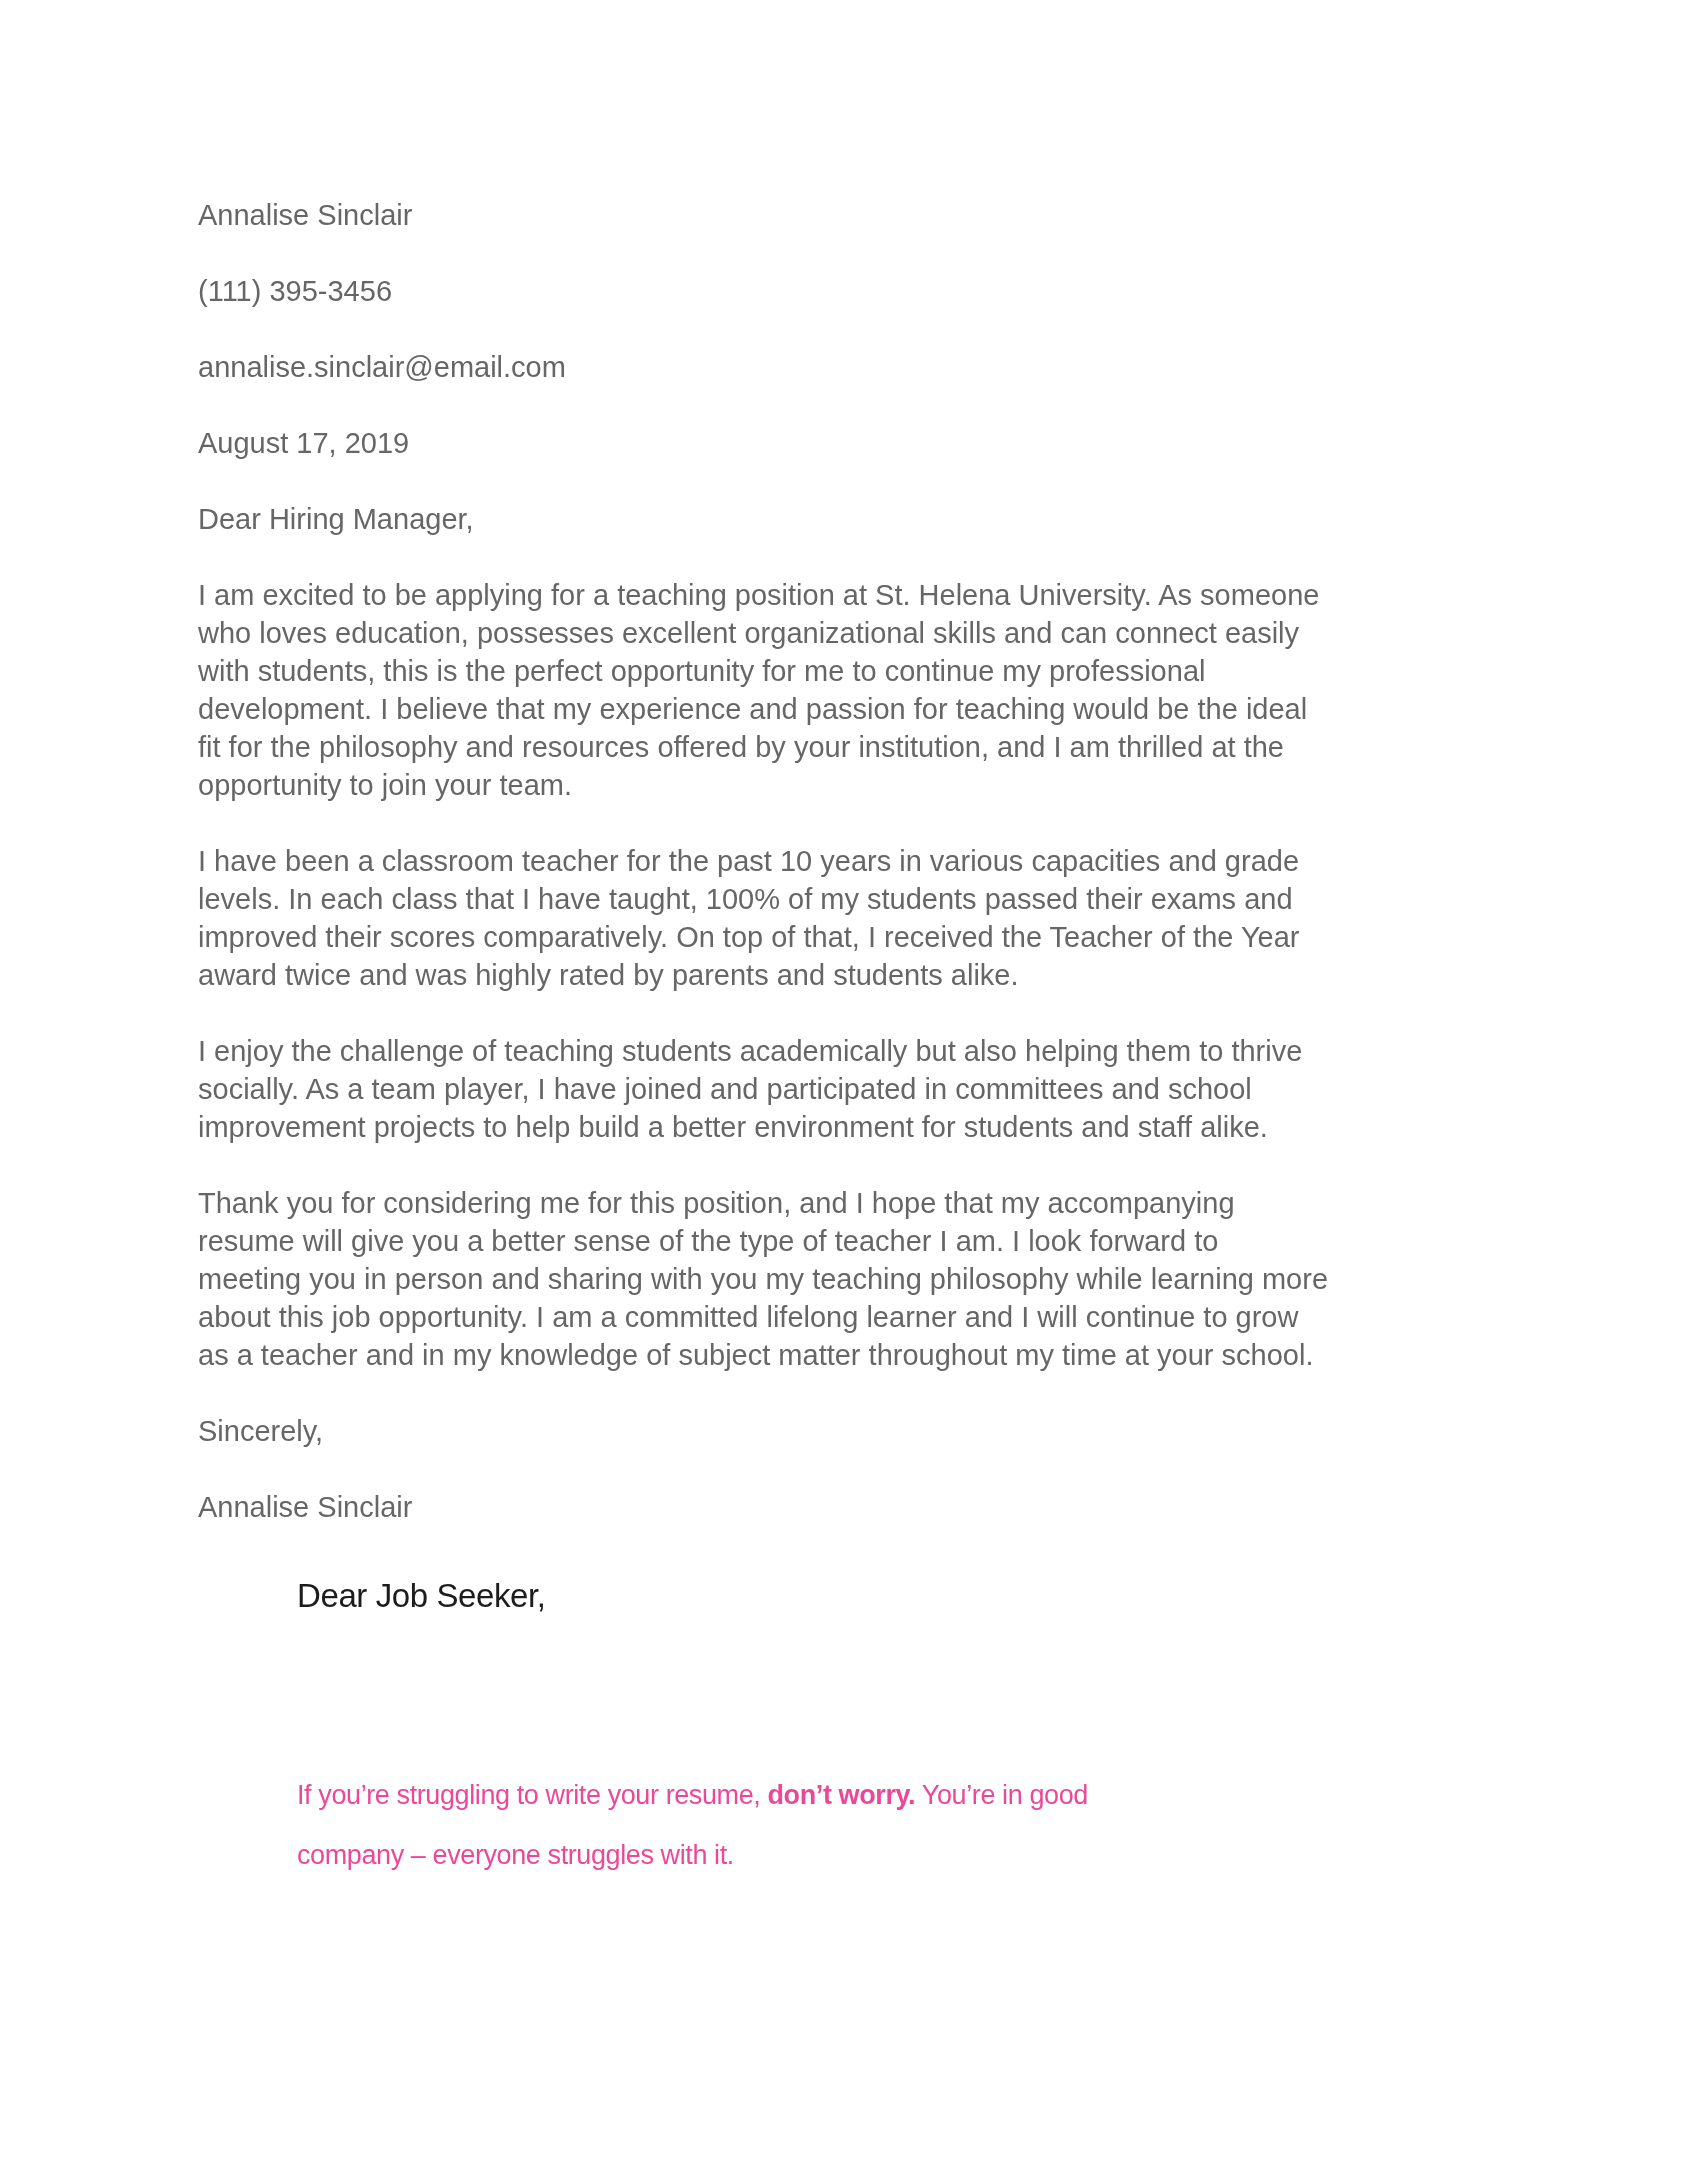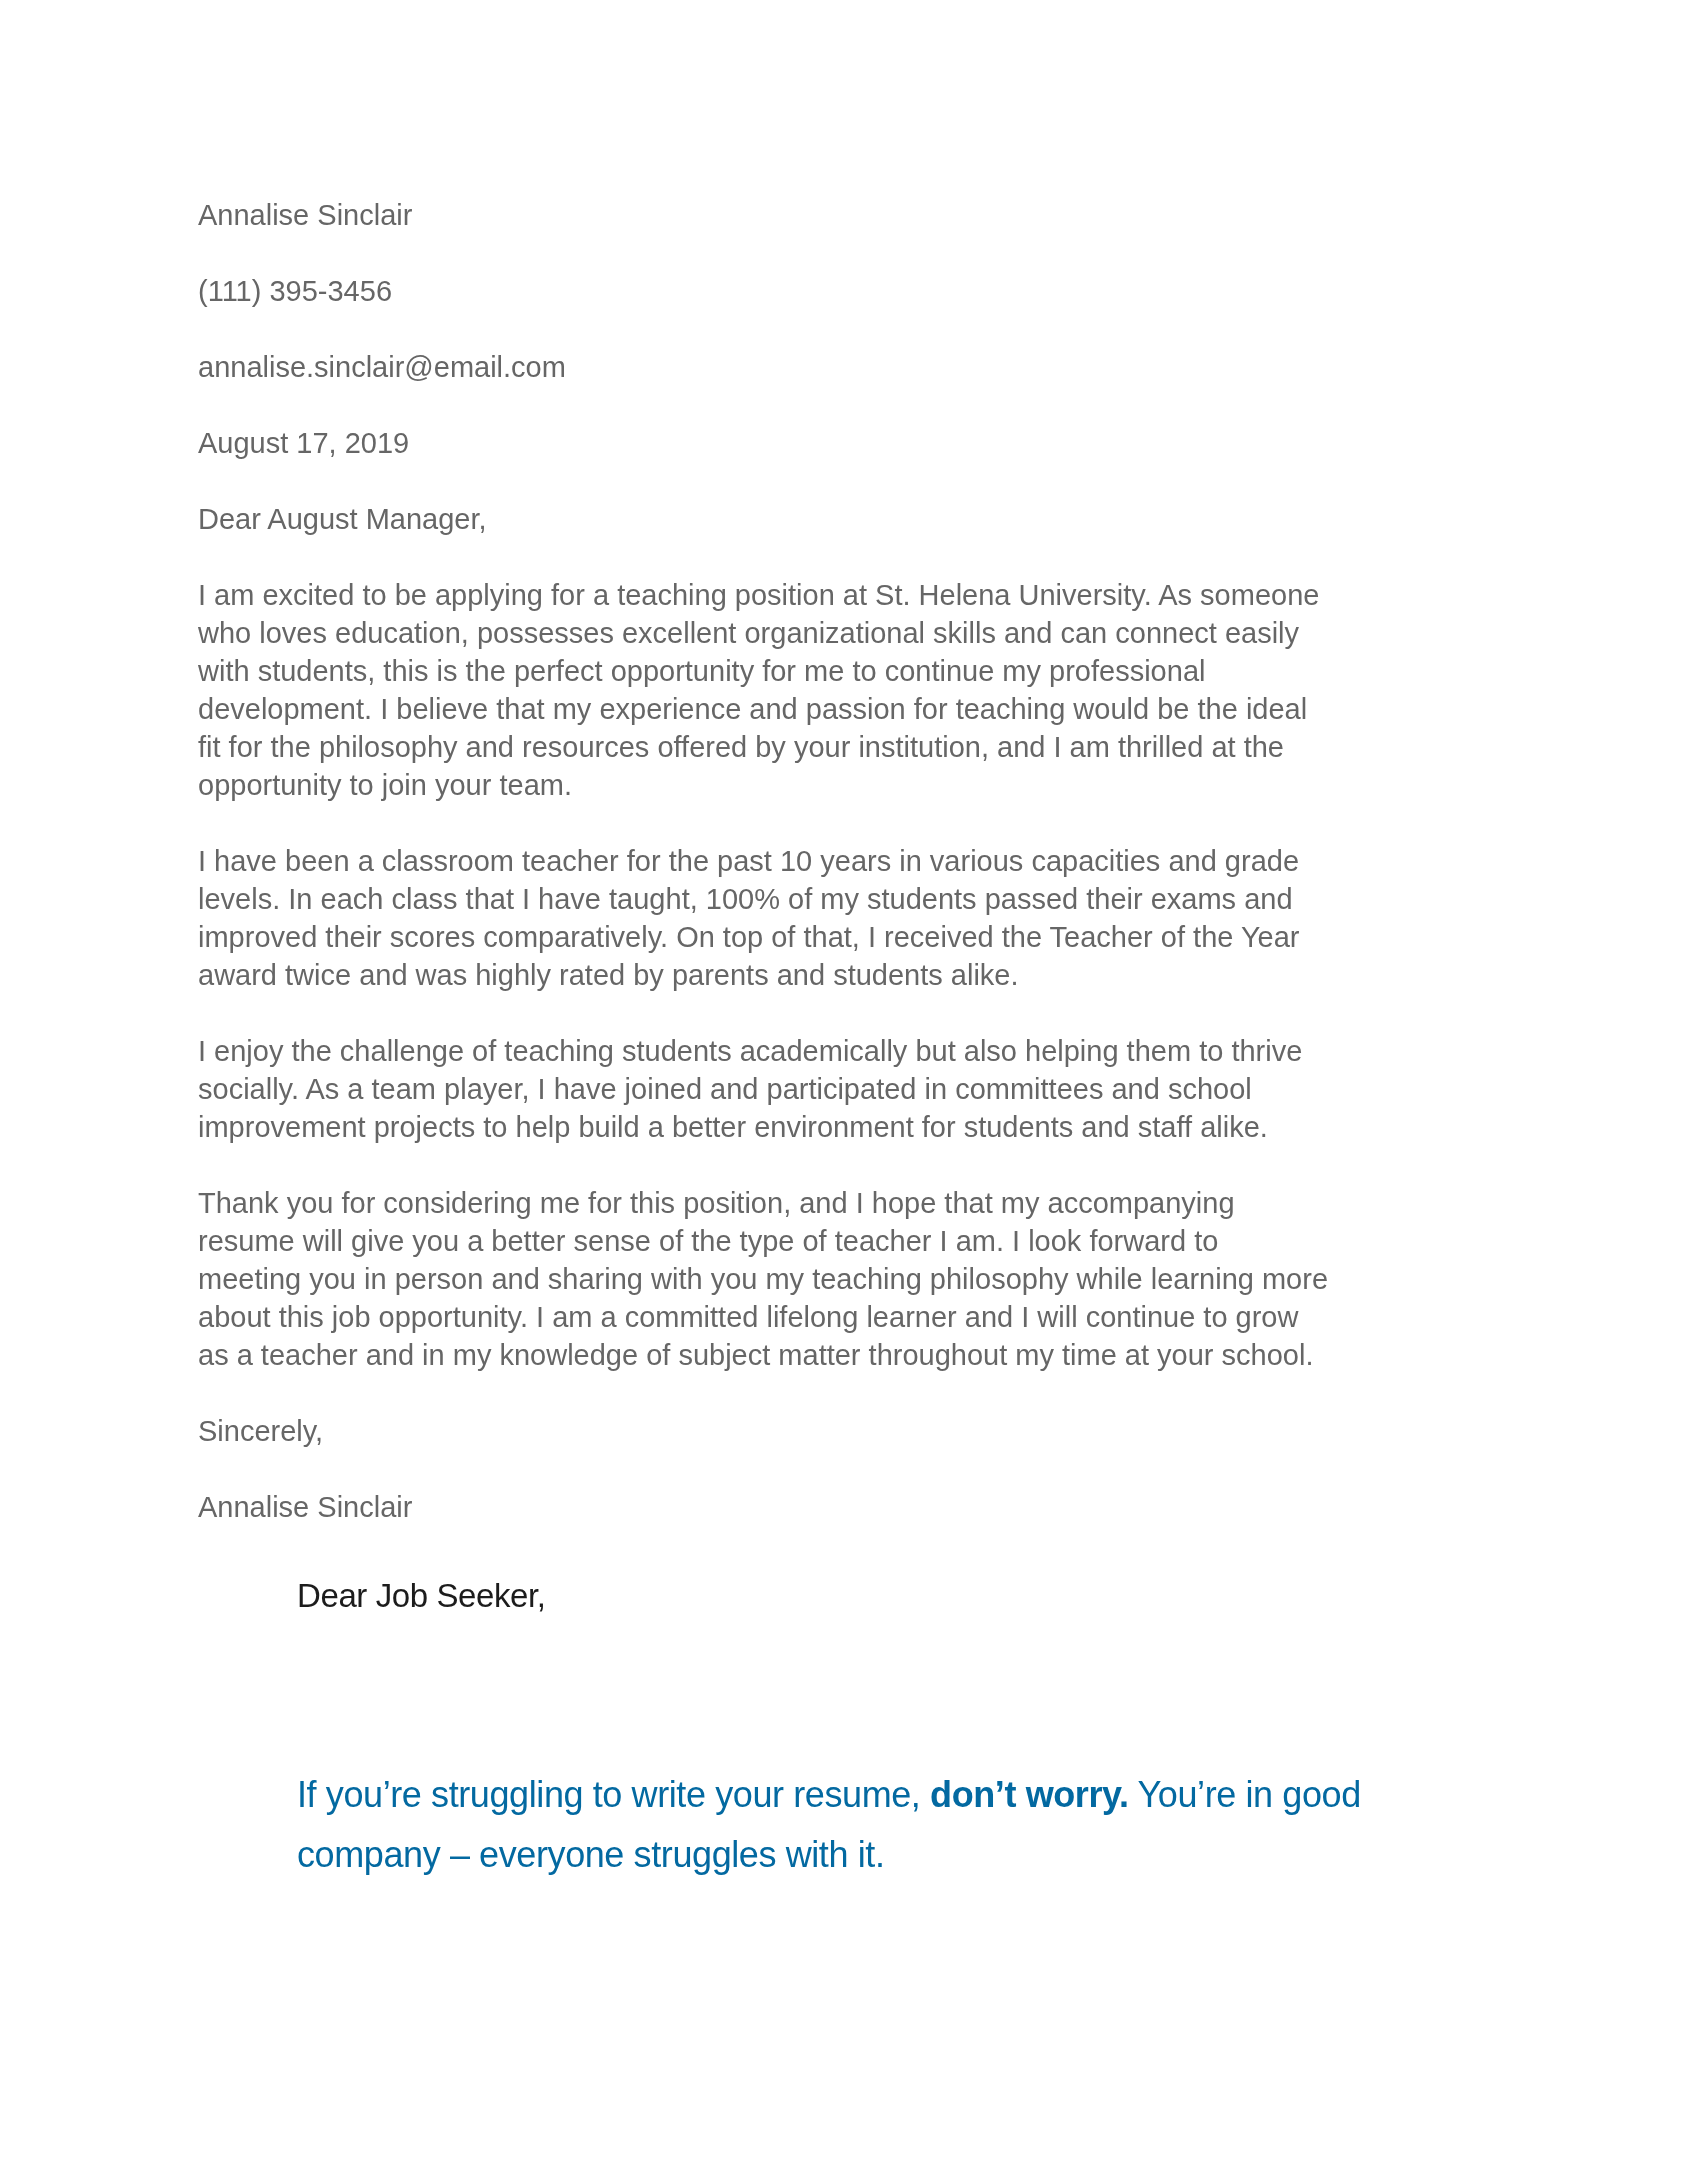--- a/index.html
+++ b/index.html
@@ -39,22 +39,22 @@
   .note-salutation {
     margin: 50px 0 0 99px;
     color: #1c1c1c;
     font-size: 33px;
     line-height: 40px;
     letter-spacing: -0.4px;
     white-space: nowrap;
   }
   .note-message {
     margin: 149px 0 0 99px;
-    color: #0369a1;
-    font-size: 36px;
+    color: #ec4899;
+    font-size: 27px;
     line-height: 60px;
     letter-spacing: -0.4px;
   }
   .note-message .tline {
     line-height: 60px;
     white-space: nowrap;
   }
   .note-bold {
     font-weight: bold;
   }
@@ -62,21 +62,21 @@
 </head>
 <body>
 
 <div class="page">
   <div class="letter">
 
     <div class="single-line">Annalise Sinclair</div>
     <div class="single-line">(111) 395-3456</div>
     <div class="single-line">annalise.sinclair@email.com</div>
     <div class="single-line">August 17, 2019</div>
-    <div class="single-line">Dear August Manager,</div>
+    <div class="single-line">Dear Hiring Manager,</div>
 
     <div class="para">
         <div class="tline">I am excited to be applying for a teaching position at St. Helena University. As someone</div>
         <div class="tline">who loves education, possesses excellent organizational skills and can connect easily</div>
         <div class="tline">with students, this is the perfect opportunity for me to continue my professional</div>
         <div class="tline">development. I believe that my experience and passion for teaching would be the ideal</div>
         <div class="tline">fit for the philosophy and resources offered by your institution, and I am thrilled at the</div>
         <div class="tline">opportunity to join your team.</div>
       </div>
     <div class="para">

